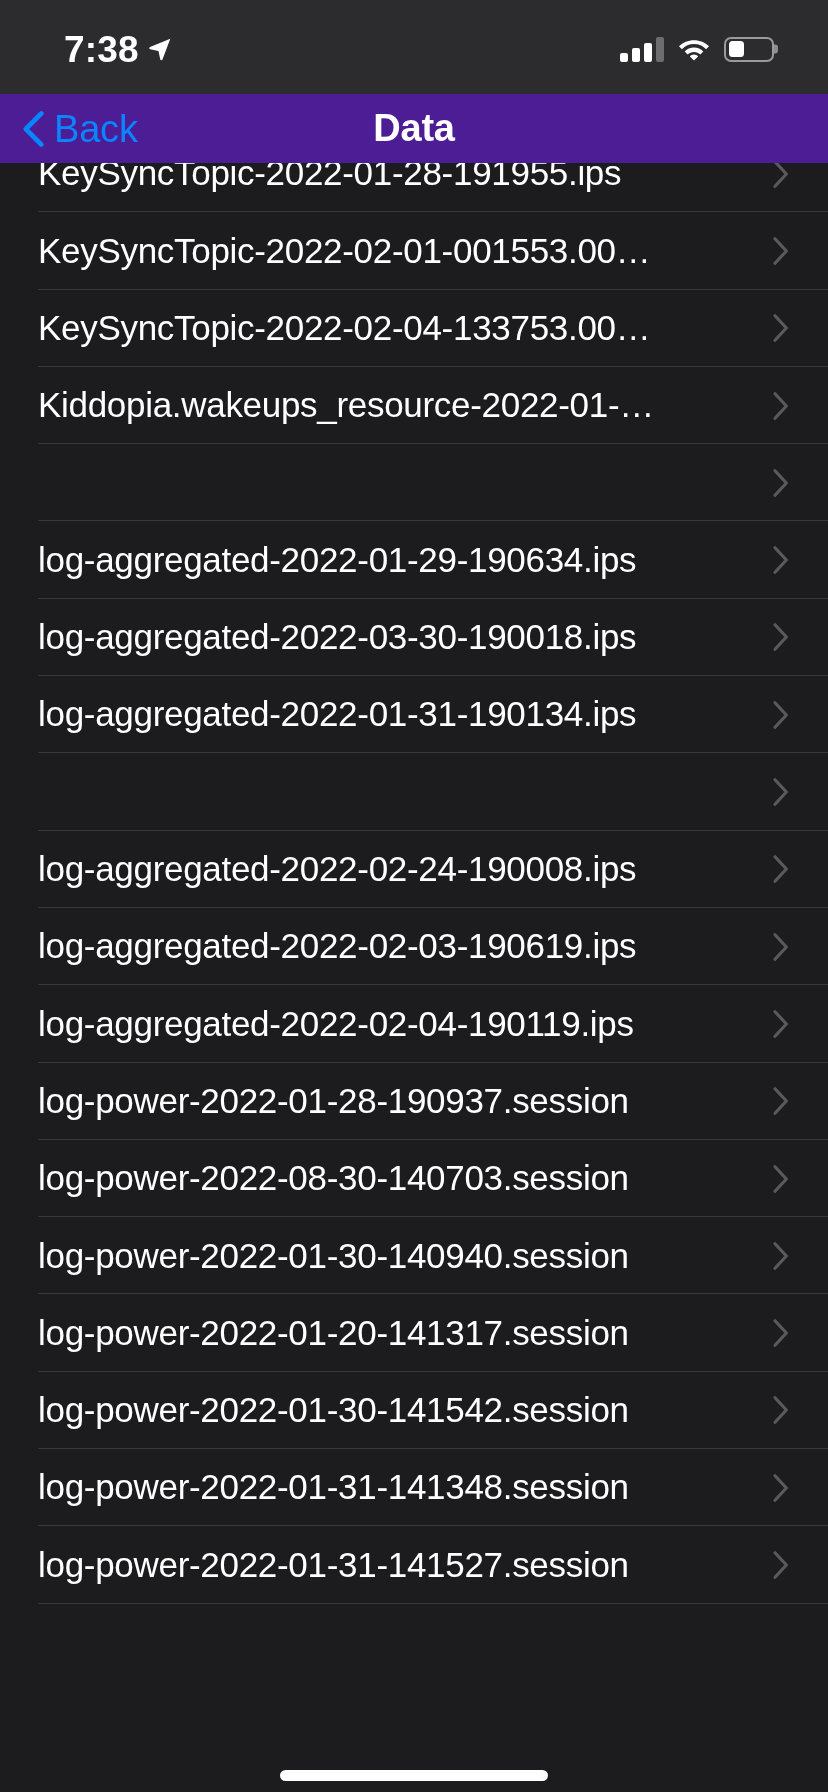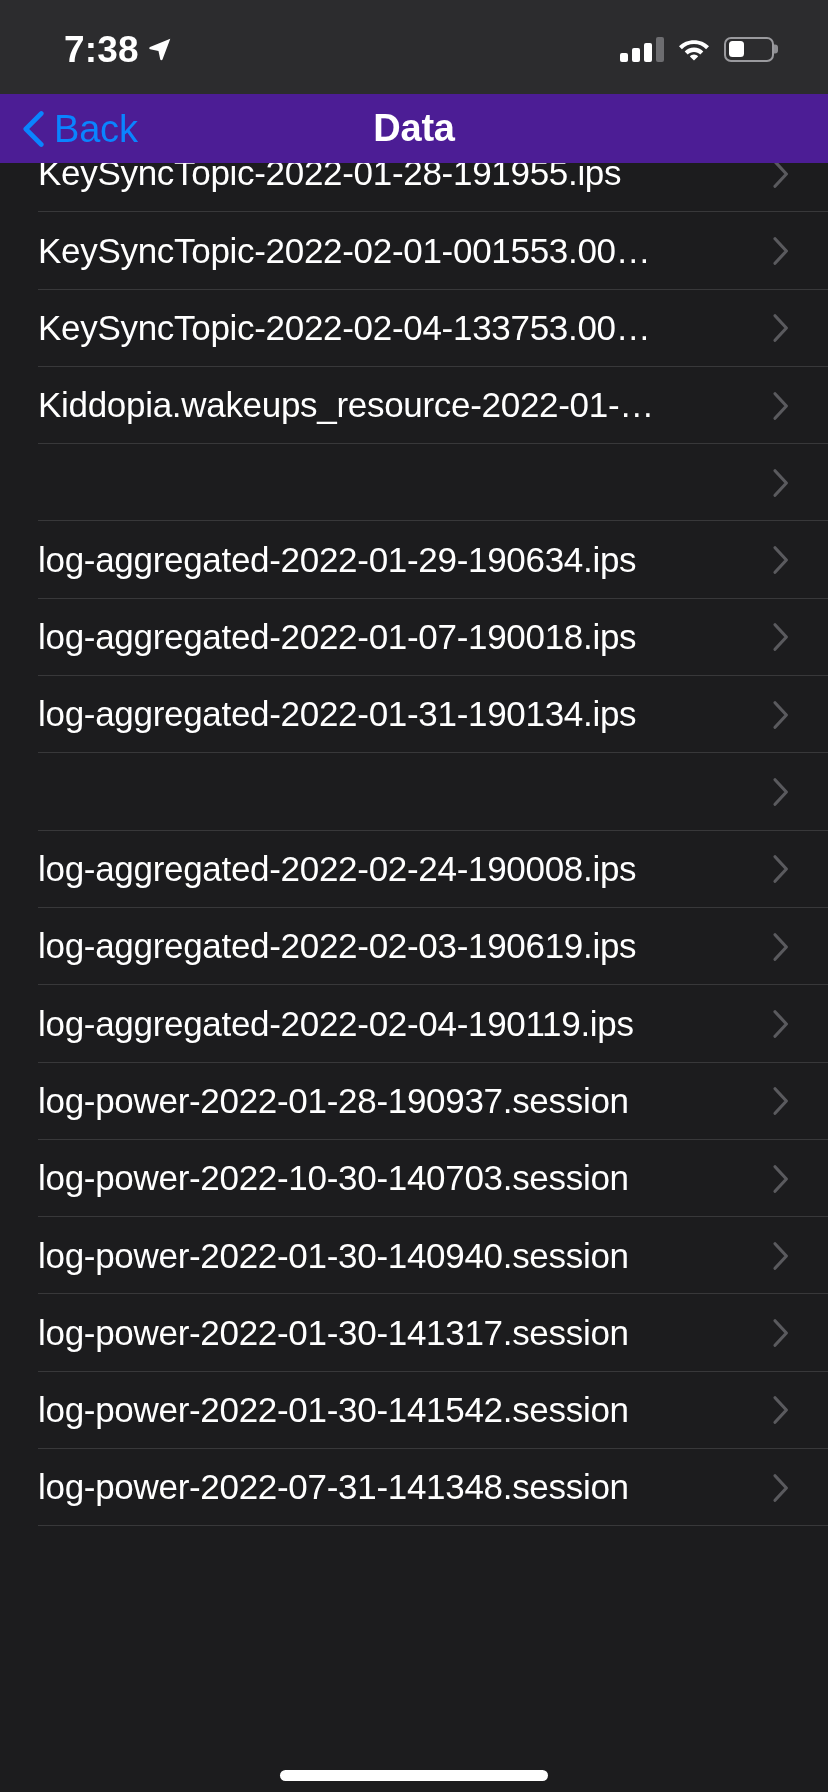--- a/index.html
+++ b/index.html
@@ -208,21 +208,21 @@
           <div class="row-sep"></div>
         </div>
         <div class="row">
           <span class="row-label">log-aggregated-2022-01-29-190634.ips</span>
           <svg class="row-chevron" viewBox="0 0 12 20">
             <path d="M2 1.8 9.6 10 2 18.2" fill="none" stroke="#5a5a5e" stroke-width="2.1" stroke-linecap="round" stroke-linejoin="round"></path>
           </svg>
           <div class="row-sep"></div>
         </div>
         <div class="row">
-          <span class="row-label">log-aggregated-2022-01-07-190018.ips</span>
+          <span class="row-label">log-aggregated-2022-03-30-190018.ips</span>
           <svg class="row-chevron" viewBox="0 0 12 20">
             <path d="M2 1.8 9.6 10 2 18.2" fill="none" stroke="#5a5a5e" stroke-width="2.1" stroke-linecap="round" stroke-linejoin="round"></path>
           </svg>
           <div class="row-sep"></div>
         </div>
         <div class="row">
           <span class="row-label">log-aggregated-2022-01-31-190134.ips</span>
           <svg class="row-chevron" viewBox="0 0 12 20">
             <path d="M2 1.8 9.6 10 2 18.2" fill="none" stroke="#5a5a5e" stroke-width="2.1" stroke-linecap="round" stroke-linejoin="round"></path>
           </svg>
@@ -256,49 +256,56 @@
           <div class="row-sep"></div>
         </div>
         <div class="row">
           <span class="row-label">log-power-2022-01-28-190937.session</span>
           <svg class="row-chevron" viewBox="0 0 12 20">
             <path d="M2 1.8 9.6 10 2 18.2" fill="none" stroke="#5a5a5e" stroke-width="2.1" stroke-linecap="round" stroke-linejoin="round"></path>
           </svg>
           <div class="row-sep"></div>
         </div>
         <div class="row">
-          <span class="row-label">log-power-2022-10-30-140703.session</span>
+          <span class="row-label">log-power-2022-08-30-140703.session</span>
           <svg class="row-chevron" viewBox="0 0 12 20">
             <path d="M2 1.8 9.6 10 2 18.2" fill="none" stroke="#5a5a5e" stroke-width="2.1" stroke-linecap="round" stroke-linejoin="round"></path>
           </svg>
           <div class="row-sep"></div>
         </div>
         <div class="row">
           <span class="row-label">log-power-2022-01-30-140940.session</span>
           <svg class="row-chevron" viewBox="0 0 12 20">
             <path d="M2 1.8 9.6 10 2 18.2" fill="none" stroke="#5a5a5e" stroke-width="2.1" stroke-linecap="round" stroke-linejoin="round"></path>
           </svg>
           <div class="row-sep"></div>
         </div>
         <div class="row">
-          <span class="row-label">log-power-2022-01-30-141317.session</span>
+          <span class="row-label">log-power-2022-01-20-141317.session</span>
           <svg class="row-chevron" viewBox="0 0 12 20">
             <path d="M2 1.8 9.6 10 2 18.2" fill="none" stroke="#5a5a5e" stroke-width="2.1" stroke-linecap="round" stroke-linejoin="round"></path>
           </svg>
           <div class="row-sep"></div>
         </div>
         <div class="row">
           <span class="row-label">log-power-2022-01-30-141542.session</span>
           <svg class="row-chevron" viewBox="0 0 12 20">
             <path d="M2 1.8 9.6 10 2 18.2" fill="none" stroke="#5a5a5e" stroke-width="2.1" stroke-linecap="round" stroke-linejoin="round"></path>
           </svg>
           <div class="row-sep"></div>
         </div>
         <div class="row">
-          <span class="row-label">log-power-2022-07-31-141348.session</span>
+          <span class="row-label">log-power-2022-01-31-141348.session</span>
+          <svg class="row-chevron" viewBox="0 0 12 20">
+            <path d="M2 1.8 9.6 10 2 18.2" fill="none" stroke="#5a5a5e" stroke-width="2.1" stroke-linecap="round" stroke-linejoin="round"></path>
+          </svg>
+          <div class="row-sep"></div>
+        </div>
+        <div class="row">
+          <span class="row-label">log-power-2022-01-31-141527.session</span>
           <svg class="row-chevron" viewBox="0 0 12 20">
             <path d="M2 1.8 9.6 10 2 18.2" fill="none" stroke="#5a5a5e" stroke-width="2.1" stroke-linecap="round" stroke-linejoin="round"></path>
           </svg>
           <div class="row-sep"></div>
         </div>
       </div>
   </div>
 
   <div id="home-indicator"></div>
 

